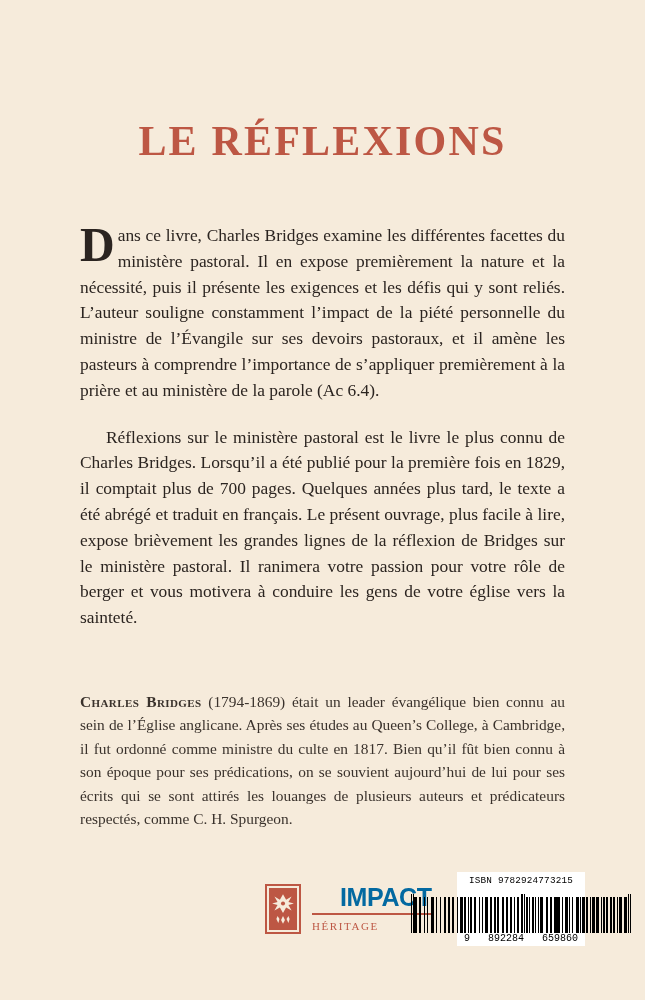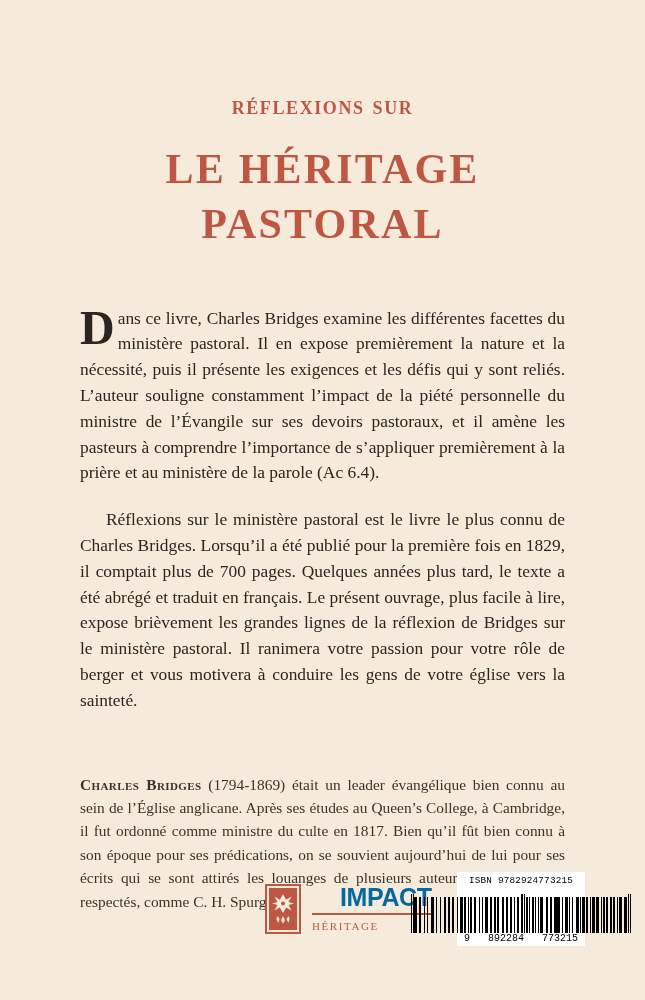--- a/index.html
+++ b/index.html
@@ -226,23 +226,21 @@
     padding: 0 1px;
     box-sizing: border-box;
   }
 </style>
 </head>
 <body>
 
 <div class="cover">
 
   <div class="title-block">
-    <div class="title-line-1">RÉFLEXIONS SUR</div>
-    <div class="title-line-2">LE HÉRITAGE</div>
-    <div class="title-line-3">PASTORAL</div>
+    <div class="title-line-2">LE RÉFLEXIONS</div>
   </div>
 
   <div class="body-copy">
     <p class="para first"><span class="dropcap">D</span><span>ans ce livre, Charles Bridges examine les différentes facettes du ministère pastoral. Il en expose premièrement la nature et la nécessité, puis il présente les exigences et les défis qui y sont reliés. L’auteur souligne constamment l’impact de la piété personnelle du ministre de l’Évangile sur ses devoirs pastoraux, et il amène les pasteurs à comprendre l’importance de s’appliquer premièrement à la prière et au ministère de la parole (Ac 6.4).</span></p>
     <p class="para second"><span class="ital">Réflexions sur le ministère pastoral</span><span> est le livre le plus connu de Charles Bridges. Lorsqu’il a été publié pour la première fois en 1829, il comptait plus de 700 pages. Quelques années plus tard, le texte a été abrégé et traduit en français. Le présent ouvrage, plus facile à lire, expose brièvement les grandes lignes de la réflexion de Bridges sur le ministère pastoral. Il ranimera votre passion pour votre rôle de berger et vous motivera à conduire les gens de votre église vers la sainteté.</span></p>
   </div>
 
   <div class="bio"><span class="smallcaps">Charles Bridges</span><span> (1794-1869)</span><span> était un leader évangélique bien connu au sein de l’Église anglicane. Après ses études au Queen’s College, à Cambridge, il fut ordonné comme ministre du culte en 1817. Bien qu’il fût bien connu à son époque pour ses prédications, on se souvient aujourd’hui de lui pour ses écrits qui se sont attirés les louanges de plusieurs auteurs et prédicateurs respectés, comme C. H. Spurgeon.</span></div>
 
   <div class="footer">
@@ -398,18 +396,18 @@
           <span class="w short" style="width: 2.6px;"></span>
           <span class="short" style="width: 2.6px;"></span>
           <span class="w short" style="width: 0.8px;"></span>
           <span style="width: 1.2px;"></span>
           <span class="w" style="width: 1.2px;"></span>
           <span style="width: 1.2px;"></span>
         </div>
       <div class="barcode-digits">
         <span>9</span>
         <span>892284</span>
-        <span>773215</span>
+        <span>659860</span>
       </div>
     </div>
 
   </div>
 </div>
 
 </body></html>

